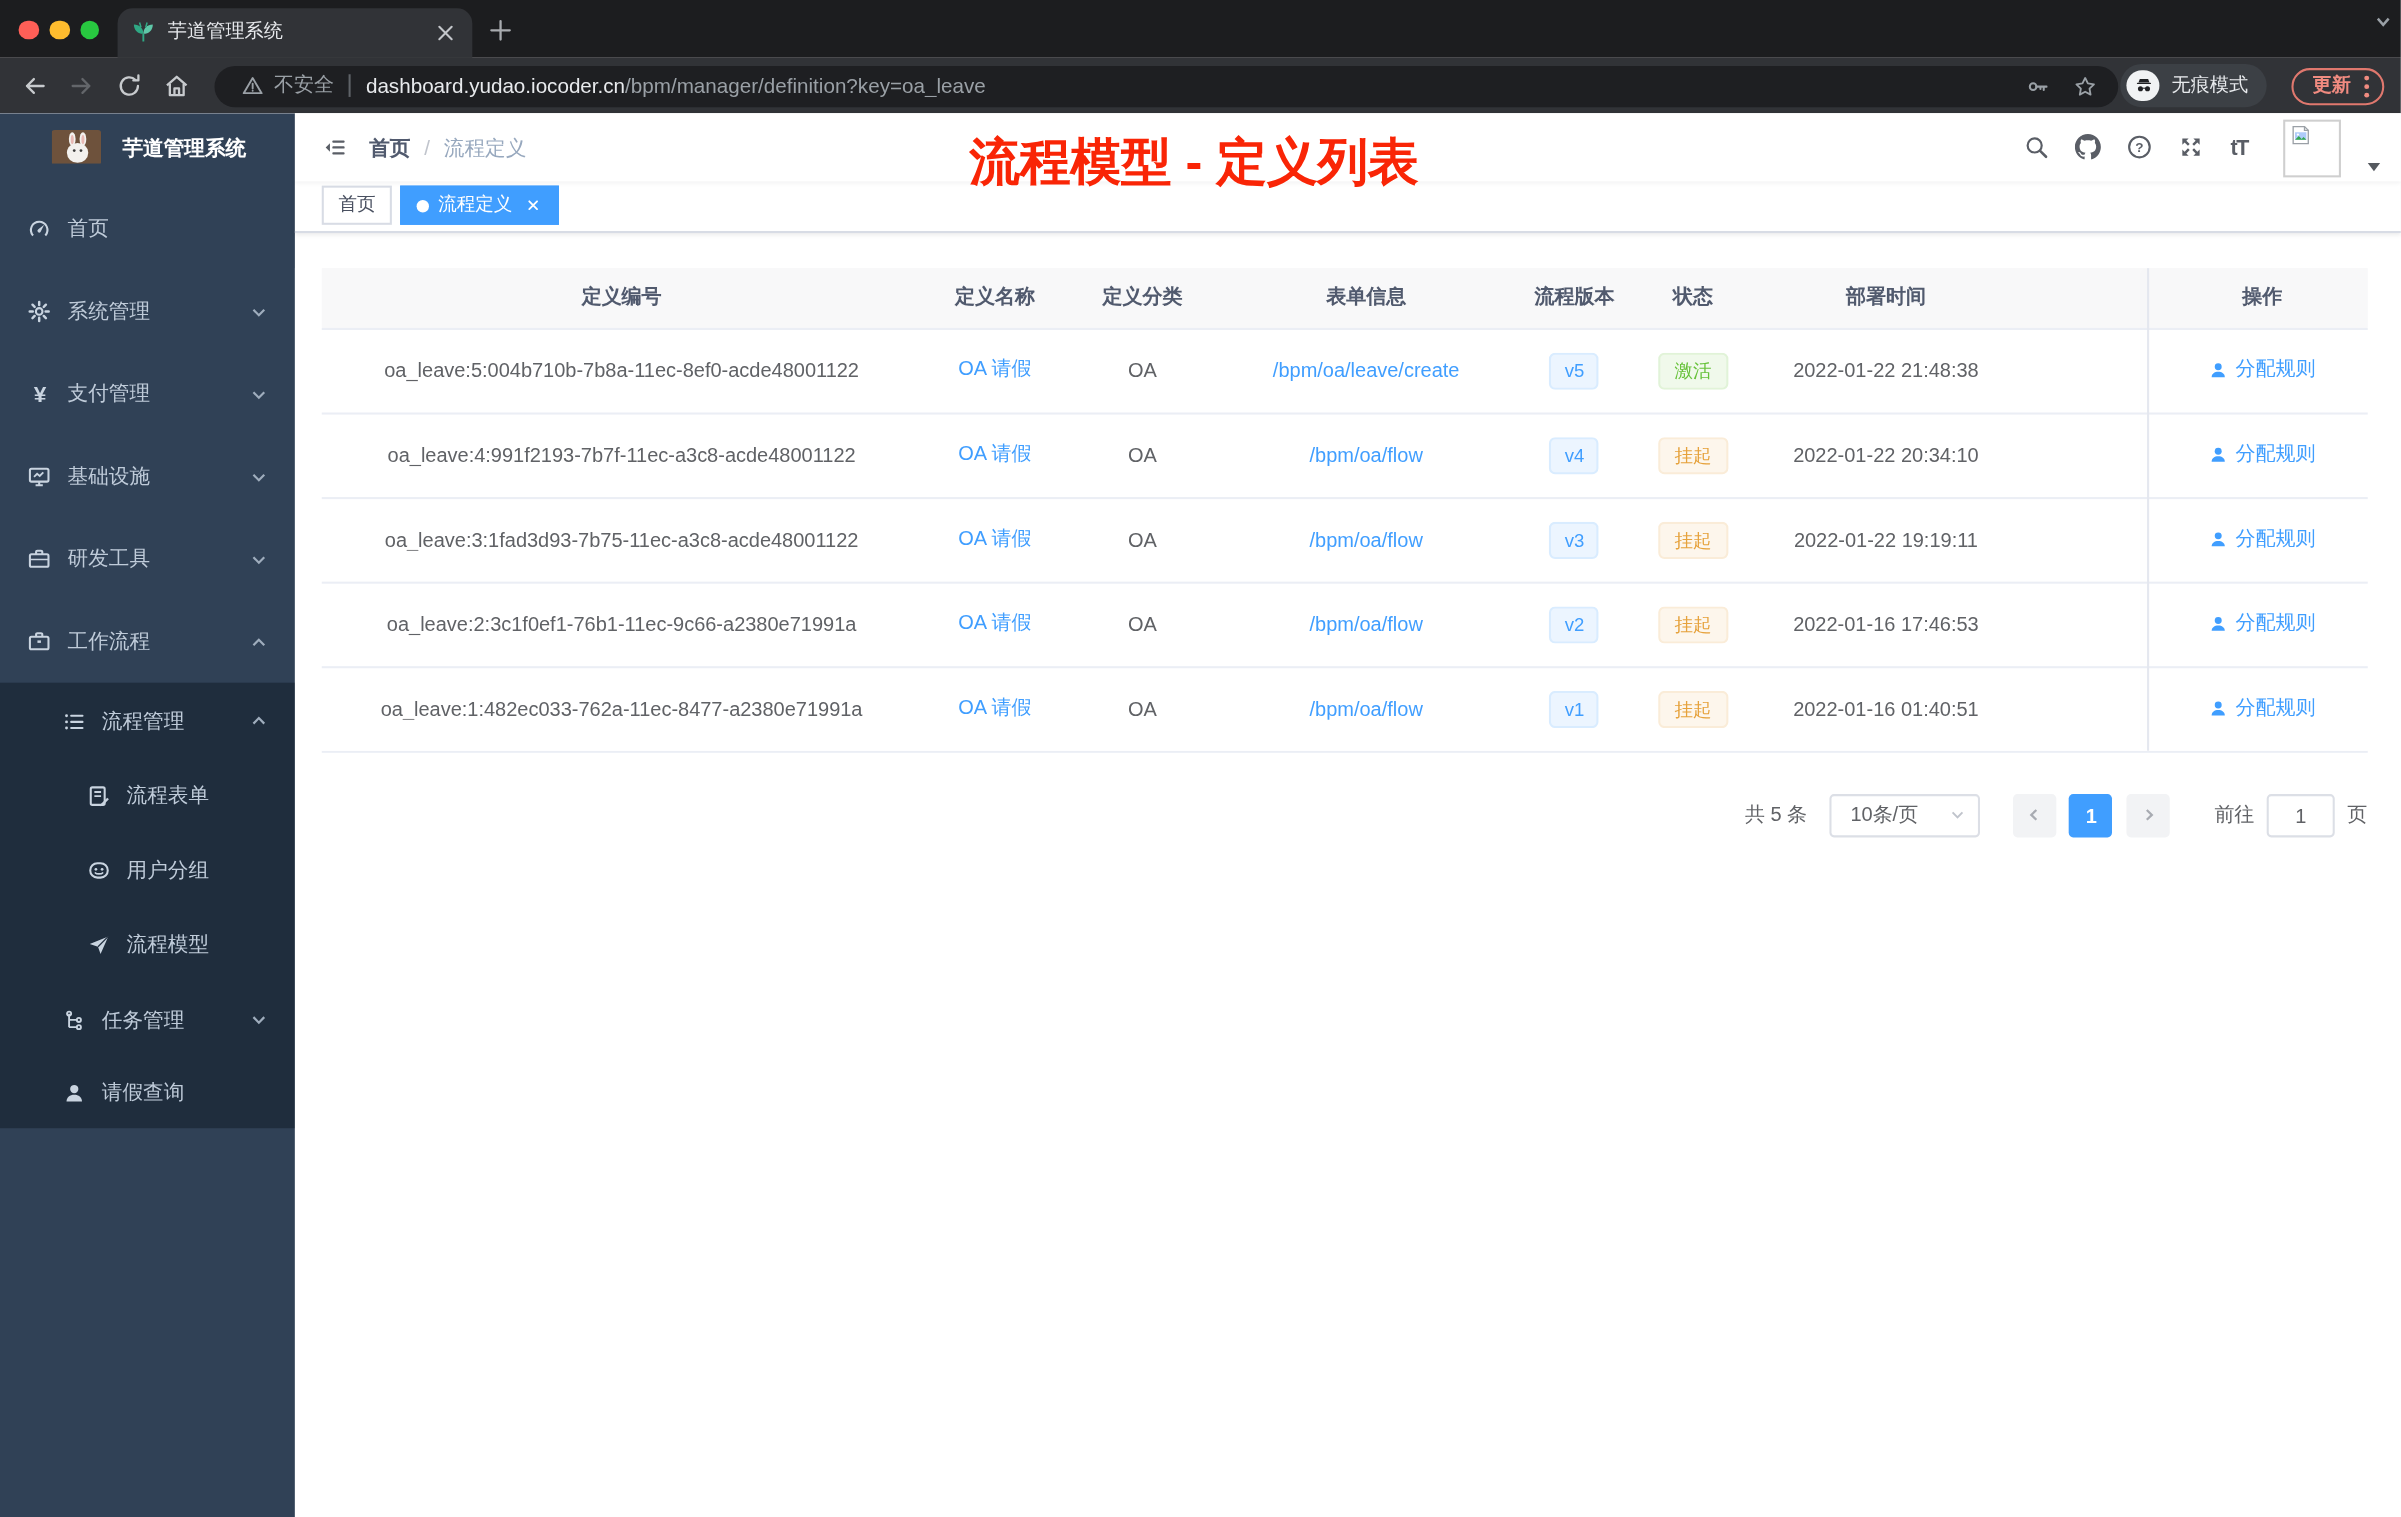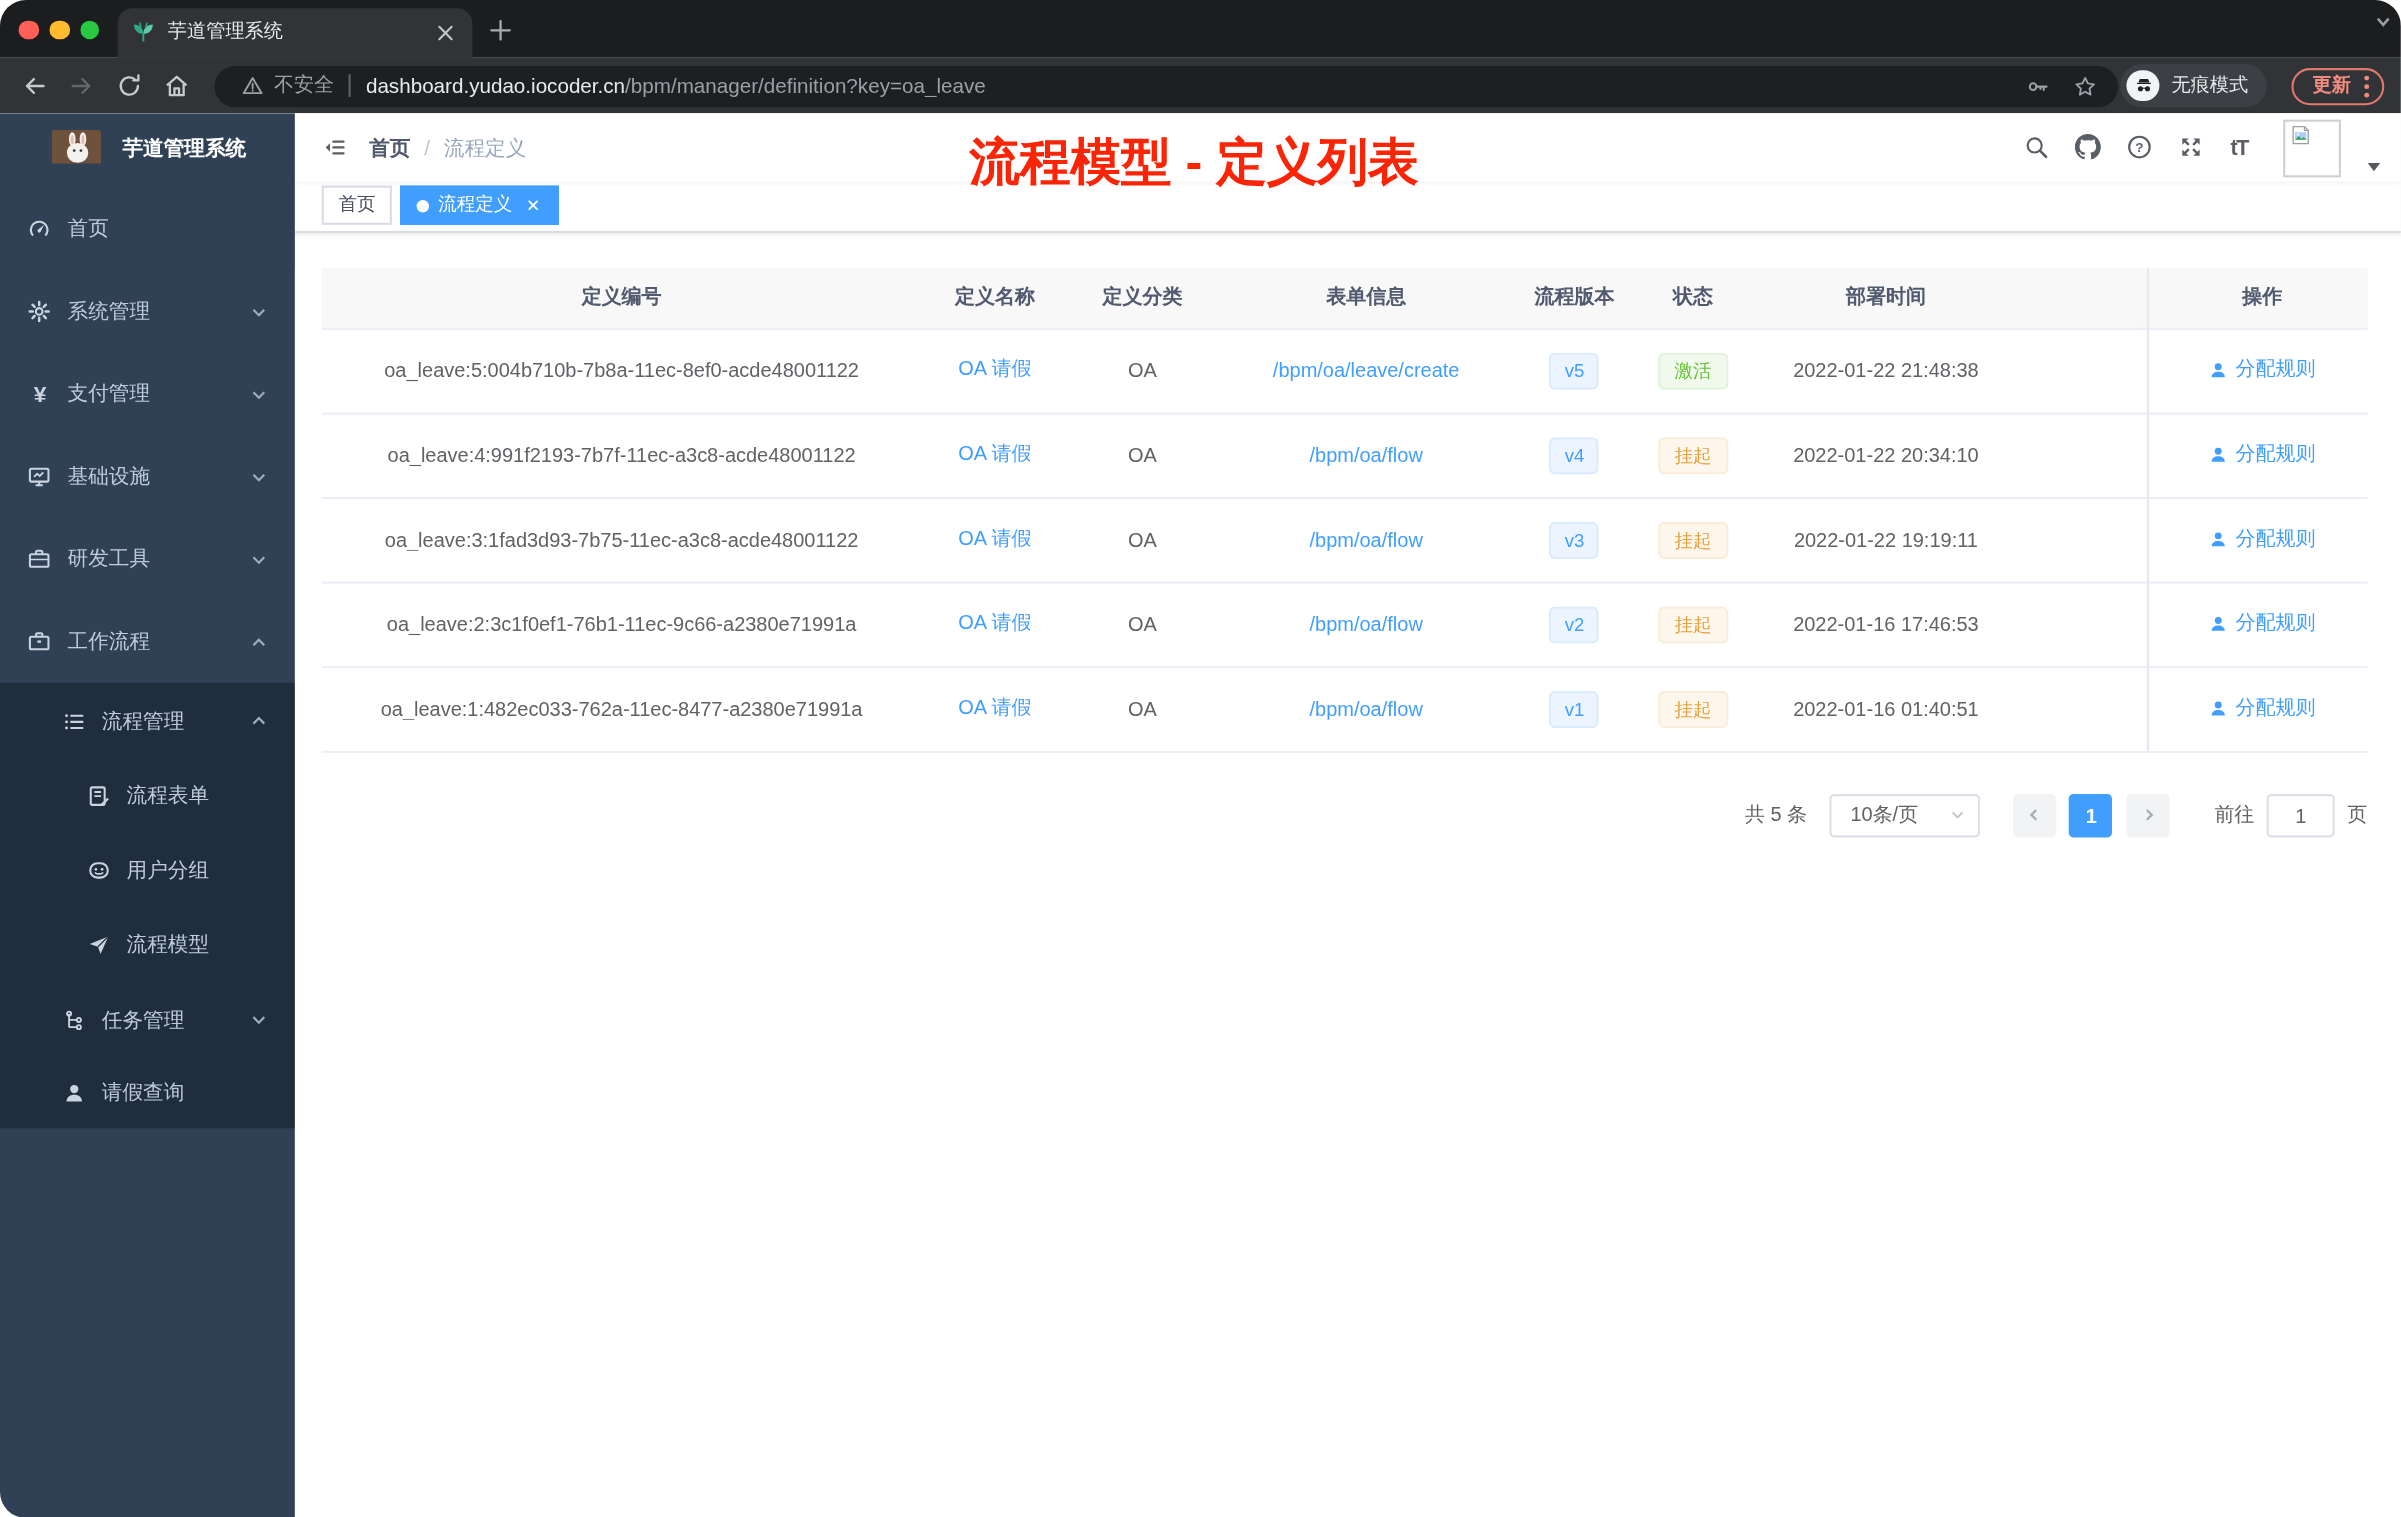--- a/index.html
+++ b/index.html
@@ -1,16 +1,16 @@
 <!DOCTYPE html>
 <html style="font-size:12px"><head>
 <meta charset="utf-8">
 <style>
   html,body{margin:0;padding:0;background:#fff;}
-  .viewport{width:2401px;height:1518px;overflow:hidden;position:relative;border-radius:26px;}
+  .viewport{width:2401px;height:1518px;overflow:hidden;position:relative;}
   .stage{width:1164px;height:736px;transform:scale(2.0625);transform-origin:0 0;position:relative;
          font-family:"Liberation Sans","DejaVu Sans",sans-serif;-webkit-font-smoothing:antialiased;}
   .stage *{box-sizing:border-box;}
 
   
   .tabstrip{position:relative;height:28px;background:#1c1d1f;}
   .traffic{position:absolute;left:9px;top:9.7px;display:flex;gap:5.2px;}
   .tl{width:9.7px;height:9.7px;border-radius:50%;}
   .tl.red{background:#ff5f57}.tl.yellow{background:#febc2e}.tl.green{background:#28c840}
   .tab{position:absolute;left:57px;top:3.7px;width:172px;height:24.5px;background:#313337;

